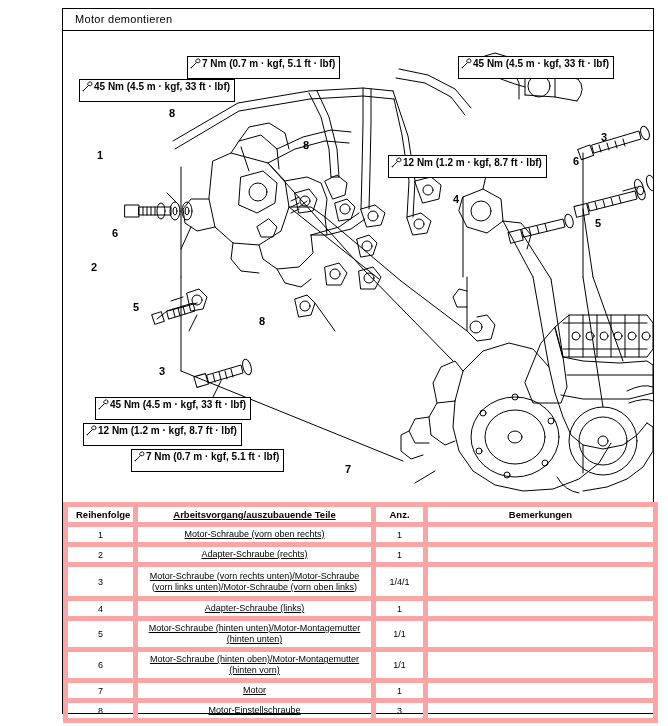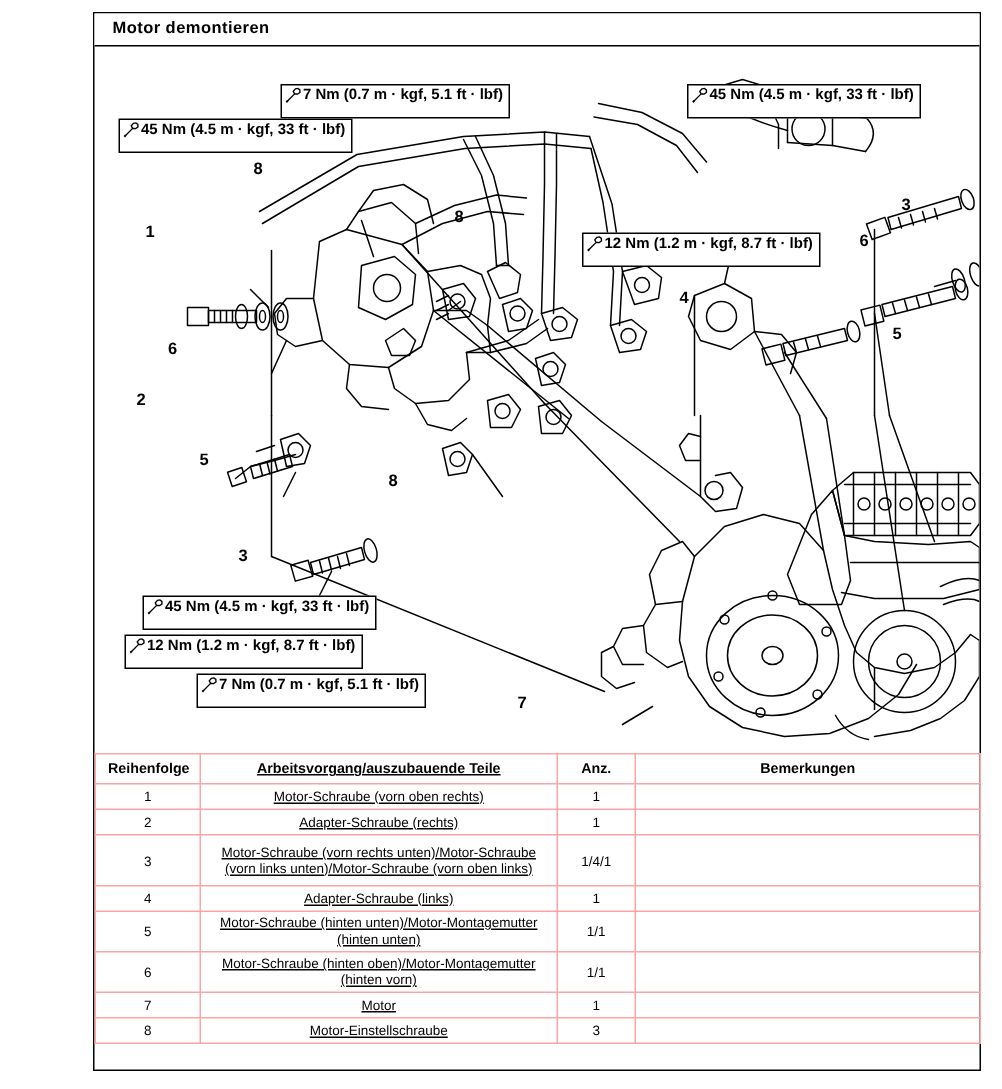--- a/index.html
+++ b/index.html
@@ -31,21 +31,21 @@
     width: 100%;
     height: 22px;
     border-bottom: 1px solid #000;
     box-sizing: border-box;
     background: #fff;
   }
   .title-text {
     position: absolute;
     left: 12px; top: 4px;
     font-size: 11px;
-    font-weight: bold;
+    font-weight: normal;
     letter-spacing: 0.3px;
   }
   .figure {
     position: absolute;
     left: 0; top: 22px;
     width: 590px;
     height: 471px;
     overflow: hidden;
   }
   .figure svg { display: block; }
@@ -85,21 +85,21 @@
     top: 493px;
     width: 590px;
   }
   table.parts {
     border-collapse: collapse;
     width: 590px;
     font-size: 9px;
     table-layout: fixed;
   }
   table.parts th, table.parts td {
-    border: 1px solid #fca5a5;
+    border: 5px solid #fca5a5;
     padding: 2px 8px;
     vertical-align: middle;
     box-sizing: border-box;
   }
   table.parts th {
     font-weight: bold;
     font-size: 9.5px;
     text-align: center;
     height: 20px;
   }

